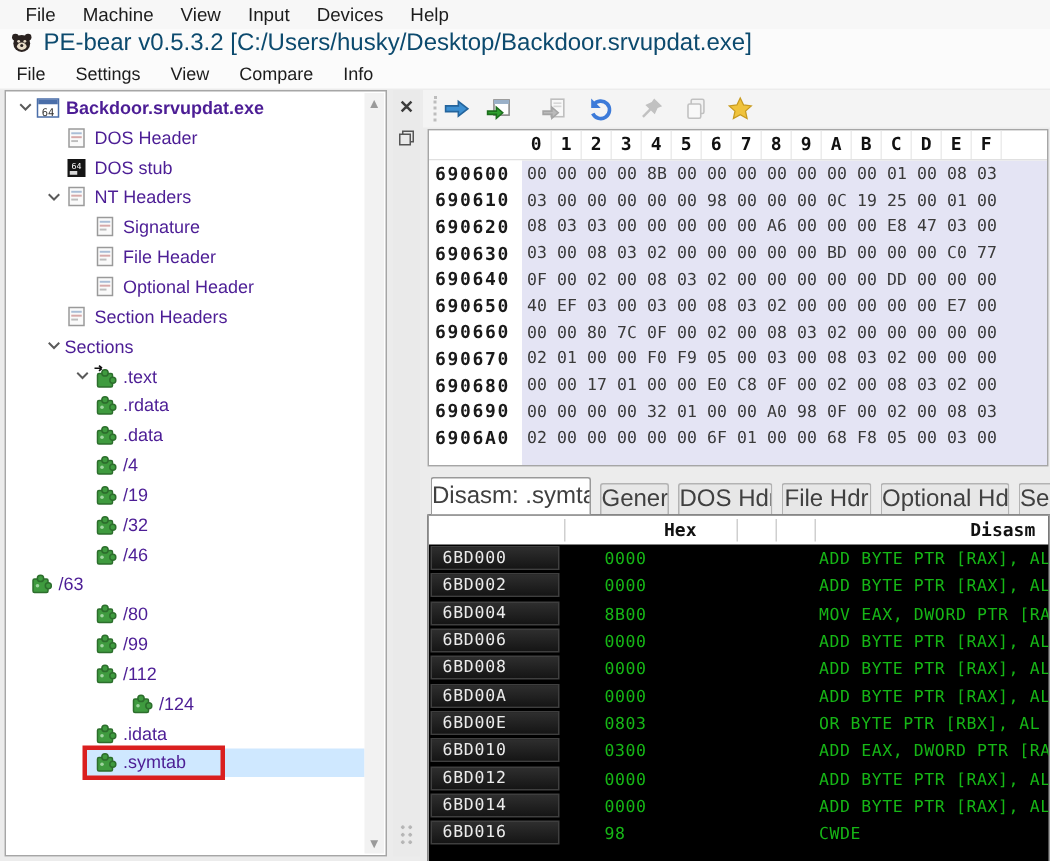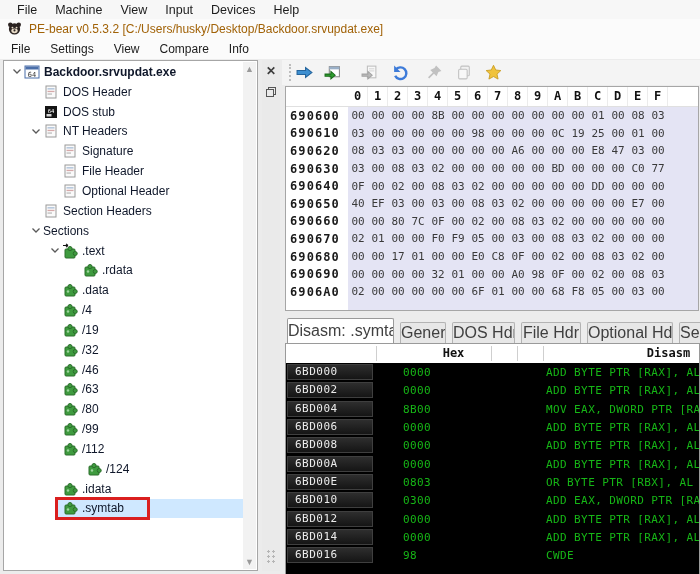--- a/index.html
+++ b/index.html
@@ -9,31 +9,31 @@
     background: #ececec; font-family: "Liberation Sans", sans-serif;
     -webkit-font-smoothing: antialiased;
   }
   
   #vm-menubar { position:absolute; left:0; top:0; width:700px; height:19px;
     background:#f7f7f7; display:flex; align-items:center; padding-left:8px; }
   #vm-menubar .mitem { font-size:12.5px; color:#1c1c1c; padding:0 9px; cursor:default; }
   #titlebar { position:absolute; left:0; top:19px; width:700px; height:19px;
     background:#fbfbfb; display:flex; align-items:center; }
   #titlebar .appicon { width:15px; height:15px; margin-left:7px; }
-  #titlebar .title { font-size:12px; color:#a16207; margin-left:7px; white-space:nowrap; }
+  #titlebar .title { font-size:16px; color:#0c4a6e; margin-left:7px; white-space:nowrap; }
   #app-menubar { position:absolute; left:0; top:38px; width:700px; height:21px;
     background:#fbfbfb; display:flex; align-items:center; padding-left:1px; }
   #app-menubar .mitem { font-size:12px; color:#1c1c1c; padding:0 10px; cursor:default; }
 
   
   #tree-panel { position:absolute; left:3px; top:60px; width:255px; height:511px;
     background:#fff; border:1px solid #a6a6a6; overflow:hidden; }
   #tree-rows { position:absolute; left:0; top:1px; right:14px; }
   .tree-row { position:relative; height:19.85px; display:flex; align-items:center;
-    font-size:12px; color:#0f172a; white-space:nowrap;text-align:right; }
+    font-size:12px; color:#4c1d95; white-space:nowrap;text-align:right; }
   .tree-row .sel-layer { position:absolute; left:52px; right:0; top:0; bottom:0;
     background: var(--selection-blue, #cfe8ff); }
   .tree-row .expander { width:15px; height:15px; flex:0 0 15px; display:flex;
     align-items:center; justify-content:center; position:relative; z-index:1; }
   .tree-row .ticon { width:16px; height:16px; flex:0 0 16px; margin-right:4px;
     position:relative; z-index:1; }
   .tree-row .ticon svg { width:16px; height:16px; display:block; }
   .tree-row .tlabel { position:relative; z-index:1; }
   .tree-row.bold .tlabel { font-weight:bold; }
   .annot-box { position:absolute; left:51px; top:-2px; width:95px; height:23px;
@@ -272,21 +272,21 @@
           <span class="ticon">
             <svg viewBox="0 0 16 16">
               <rect x="3" y="6" width="10" height="9" rx="1" fill="#3f9b3f" stroke="#2c6e2c"></rect>
               <circle cx="8" cy="5.6" r="2.1" fill="#3f9b3f" stroke="#2c6e2c"></circle>
               <circle cx="13.2" cy="10.5" r="2" fill="#3f9b3f" stroke="#2c6e2c"></circle>
               <path d="M1 2.5h5M6 2.5L4 .8M6 2.5L4 4.2" stroke="#111" stroke-width="1.1" fill="none"></path>
             </svg>
           </span>
           <span class="tlabel">.text</span>
         </div>
-        <div class="tree-row" style="padding-left: 63px;">
+        <div class="tree-row" style="padding-left: 43px;">
           <span class="expander"></span>
           <span class="ticon">
             <svg viewBox="0 0 16 16">
               <rect x="3" y="5" width="10" height="9" rx="1" fill="#3f9b3f" stroke="#2c6e2c"></rect>
               <circle cx="8" cy="4.6" r="2.1" fill="#3f9b3f" stroke="#2c6e2c"></circle>
               <circle cx="13.2" cy="9.5" r="2" fill="#3f9b3f" stroke="#2c6e2c"></circle>
               <circle cx="6" cy="9.5" r="1.2" fill="#9fd49f"></circle>
             </svg>
           </span>
           <span class="tlabel">.rdata</span>
@@ -344,21 +344,21 @@
           <span class="ticon">
             <svg viewBox="0 0 16 16">
               <rect x="3" y="5" width="10" height="9" rx="1" fill="#3f9b3f" stroke="#2c6e2c"></rect>
               <circle cx="8" cy="4.6" r="2.1" fill="#3f9b3f" stroke="#2c6e2c"></circle>
               <circle cx="13.2" cy="9.5" r="2" fill="#3f9b3f" stroke="#2c6e2c"></circle>
               <circle cx="6" cy="9.5" r="1.2" fill="#9fd49f"></circle>
             </svg>
           </span>
           <span class="tlabel">/46</span>
         </div>
-        <div class="tree-row" style="padding-left: 43px;">
+        <div class="tree-row" style="">
           <span class="expander"></span>
           <span class="ticon">
             <svg viewBox="0 0 16 16">
               <rect x="3" y="5" width="10" height="9" rx="1" fill="#3f9b3f" stroke="#2c6e2c"></rect>
               <circle cx="8" cy="4.6" r="2.1" fill="#3f9b3f" stroke="#2c6e2c"></circle>
               <circle cx="13.2" cy="9.5" r="2" fill="#3f9b3f" stroke="#2c6e2c"></circle>
               <circle cx="6" cy="9.5" r="1.2" fill="#9fd49f"></circle>
             </svg>
           </span>
           <span class="tlabel">/63</span>

